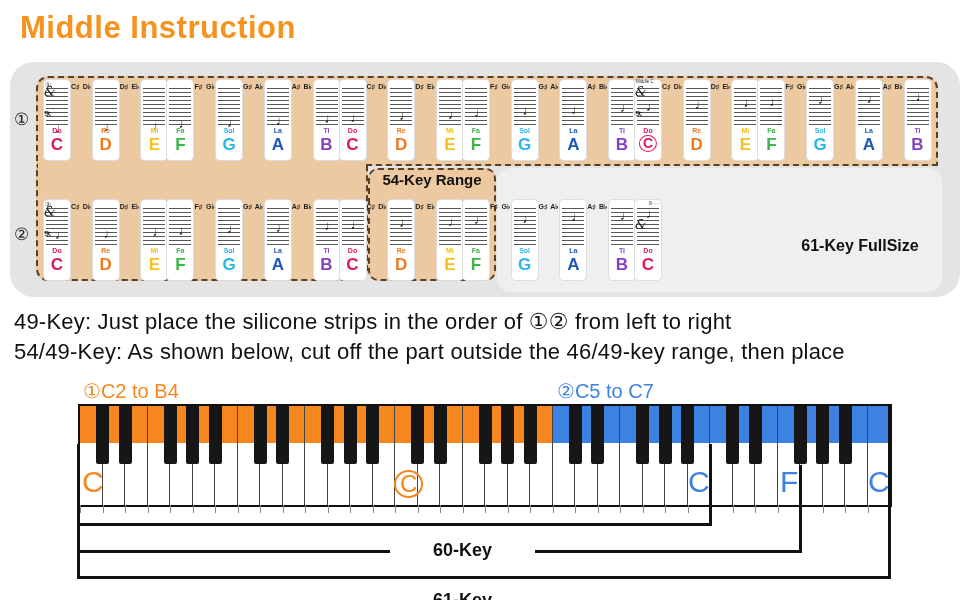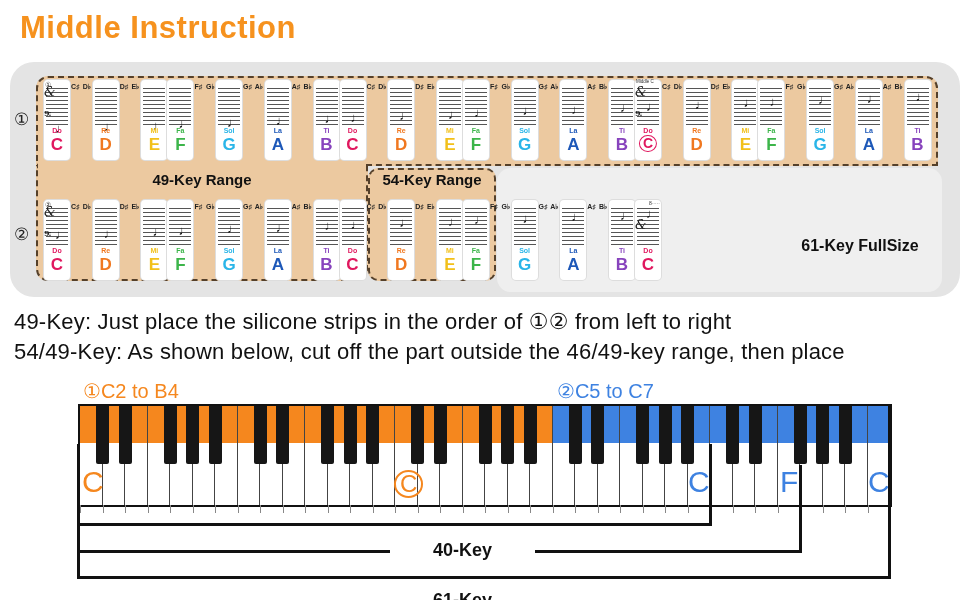--- a/index.html
+++ b/index.html
@@ -60,21 +60,20 @@
 <div class="page">
   <div class="abs title">Middle Instruction</div>
 
   <div class="abs panel"></div>
   <div class="abs panel61"></div>
   <div class="abs tanA"></div>
   <div class="abs dashSegA"></div>
   <div class="abs tanB"></div>
   <div class="abs box54"></div>
 
-  <div class="abs rangeLabel lbl49">49-Key Range</div>
   <div class="abs rangeLabel lbl54">54-Key Range</div>
   <div class="abs rangeLabel lbl61">61-Key FullSize</div>
 
   <div class="abs marker" style="left:14px;top:109px;">①</div>
   <div class="abs marker" style="left:14px;top:224px;">②</div>
 
   <div id="rowLayer" class="abs" style="left:0;top:0;width:970px;height:600px;">
       <div class="card" style="left: 44px; top: 80px;">
         <div class="mini mk" style="left: 1px; top: 1px;">①</div>
         <div class="staff5" style="top: 8px;"></div>
@@ -573,18 +572,18 @@
       <div class="tick" style="left: 800px;"></div>
       <div class="tick" style="left: 822.5px;"></div>
       <div class="tick" style="left: 845px;"></div>
       <div class="tick" style="left: 867.5px;"></div>
       <div class="tick" style="left: 890px;"></div>
       <div class="brline" style="left: 77px; top: 444px; width: 3px; height: 134px;"></div>
       <div class="brline" style="left: 77px; top: 523px; width: 635px; height: 3px;"></div>
       <div class="brline" style="left: 709px; top: 444px; width: 3px; height: 82px;"></div>
       <div class="brline" style="left: 77px; top: 550px; width: 725px; height: 3px;"></div>
       <div class="brline" style="left: 799px; top: 465px; width: 3px; height: 88px;"></div>
-      <div class="brLabel" style="top: 540px;">40-Key</div>
+      <div class="brLabel" style="top: 540px;">60-Key</div>
       <div class="brline" style="left: 77px; top: 576px; width: 814px; height: 3px;"></div>
       <div class="brline" style="left: 888px; top: 406px; width: 3px; height: 173px;"></div>
       <div class="brLabel" style="top: 590px;">61-Key</div>
     </div>
 </div>
 
 </body></html>

